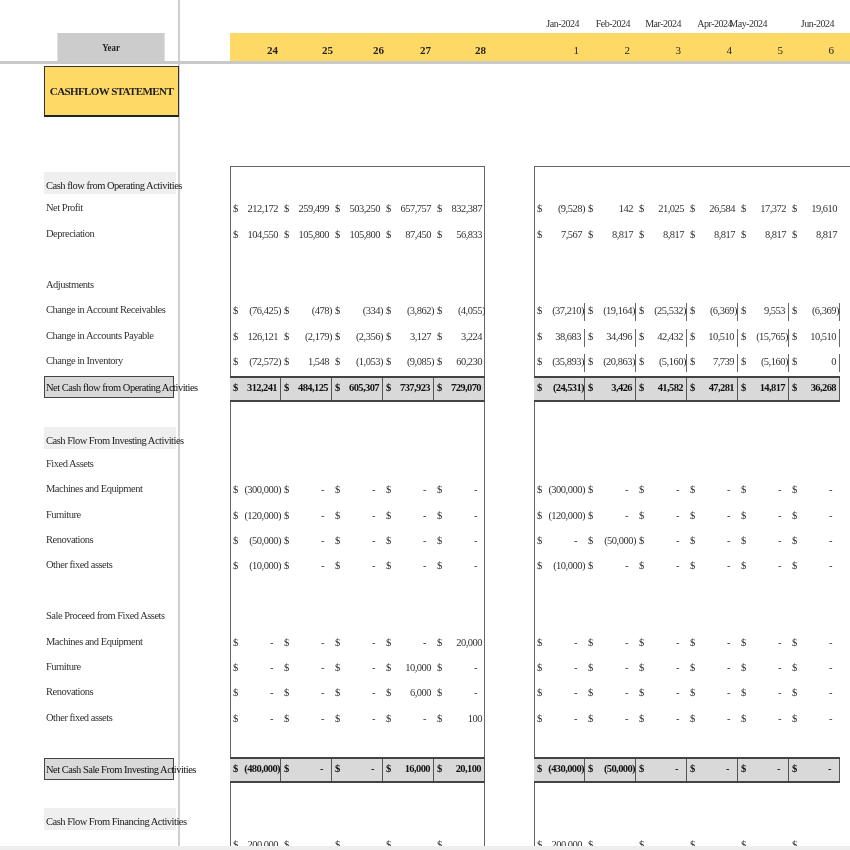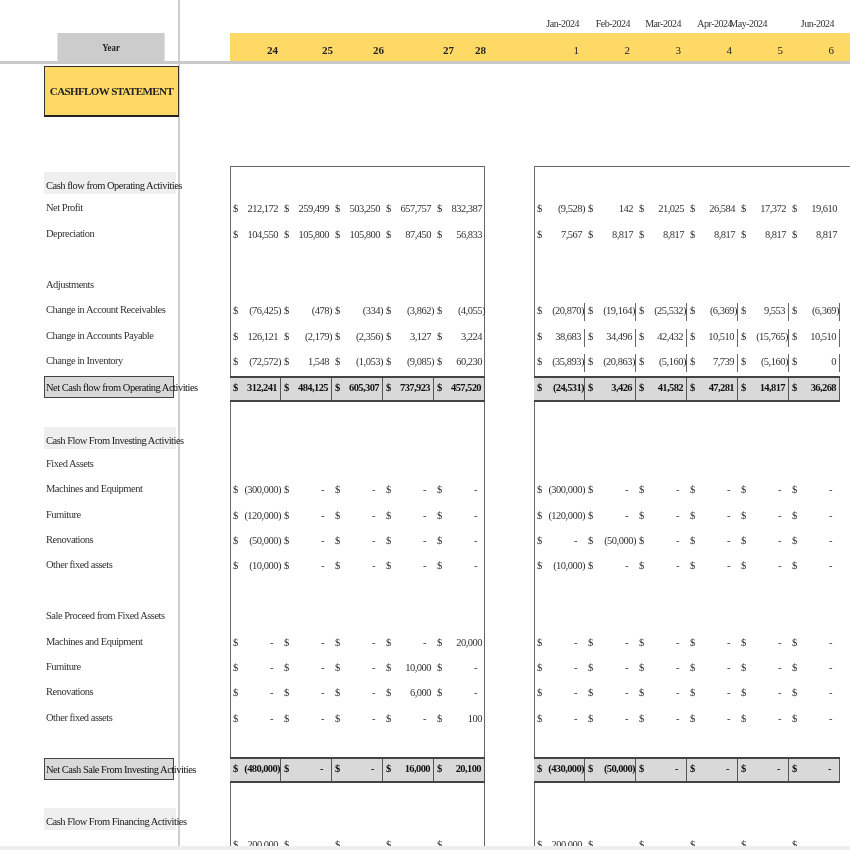--- a/index.html
+++ b/index.html
@@ -41,21 +41,21 @@
 
 <div class="year-cell">
     <span>Year</span>
   </div>
 <div class="yellow-bar"></div>
 
 <div id="yearNums">
     <span class="yr-num" style="left: 248px;">24</span>
     <span class="yr-num" style="left: 303px;">25</span>
     <span class="yr-num" style="left: 354px;">26</span>
-    <span class="yr-num" style="left: 424px;">27</span>
+    <span class="yr-num" style="left: 401px;">27</span>
     <span class="yr-num" style="left: 456px;">28</span>
   </div>
 <div id="monthHdr">
     <span class="mo-label" style="left: 529px;">Jan-2024</span>
     <span class="mo-num" style="left: 549px;">1</span>
     <span class="mo-label" style="left: 580px;">Feb-2024</span>
     <span class="mo-num" style="left: 600px;">2</span>
     <span class="mo-label" style="left: 631px;">Mar-2024</span>
     <span class="mo-num" style="left: 651px;">3</span>
     <span class="mo-label" style="left: 682px;">Apr-2024</span>
@@ -212,21 +212,21 @@
         <span class="v" style="right: 0px;">(3,862)</span>
       </div>
       <div class="cell" style="left: 204px; width: 51px; box-sizing: border-box;">
         <span class="d">$</span>
         <span class="v" style="right: 0px;">(4,055)</span>
       </div>
     </div>
     <div class="row" style="top: 303px; left: 534px; width: 306px;">
       <div class="cell sep" style="left: 0px; width: 51px; box-sizing: border-box;">
         <span class="d">$</span>
-        <span class="v" style="right: 0px;">(20,870)</span>
+        <span class="v" style="right: 0px;">(37,210)</span>
       </div>
       <div class="cell sep" style="left: 51px; width: 51px; box-sizing: border-box;">
         <span class="d">$</span>
         <span class="v" style="right: 0px;">(19,164)</span>
       </div>
       <div class="cell sep" style="left: 102px; width: 51px; box-sizing: border-box;">
         <span class="d">$</span>
         <span class="v" style="right: 0px;">(25,532)</span>
       </div>
       <div class="cell sep" style="left: 153px; width: 51px; box-sizing: border-box;">
@@ -350,21 +350,21 @@
       <div class="cell" style="left: 102px; width: 51px; box-sizing: border-box;">
         <span class="d">$</span>
         <span class="v">605,307</span>
       </div>
       <div class="cell" style="left: 153px; width: 51px; box-sizing: border-box;">
         <span class="d">$</span>
         <span class="v">737,923</span>
       </div>
       <div class="cell" style="left: 204px; width: 51px; box-sizing: border-box;">
         <span class="d">$</span>
-        <span class="v">457,520</span>
+        <span class="v">729,070</span>
       </div>
     </div>
     <div class="totrow" style="top: 376px; left: 534px; width: 306px;">
       <div class="cell" style="left: 0px; width: 51px; box-sizing: border-box;">
         <span class="d">$</span>
         <span class="v" style="right: 0px;">(24,531)</span>
       </div>
       <div class="cell" style="left: 51px; width: 51px; box-sizing: border-box;">
         <span class="d">$</span>
         <span class="v">3,426</span>

